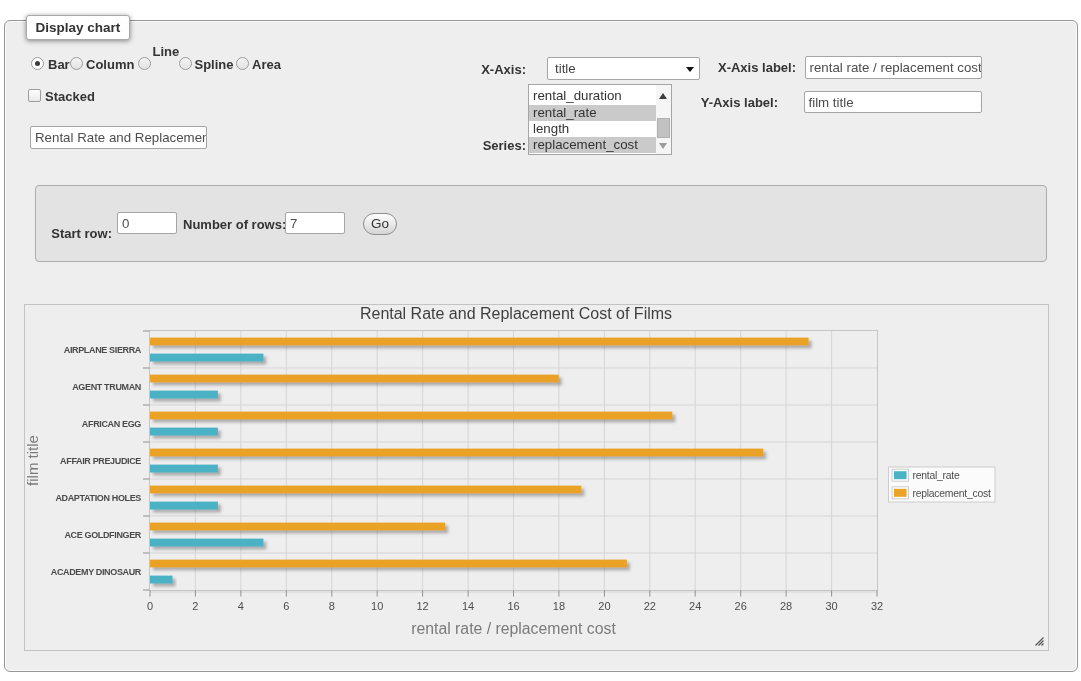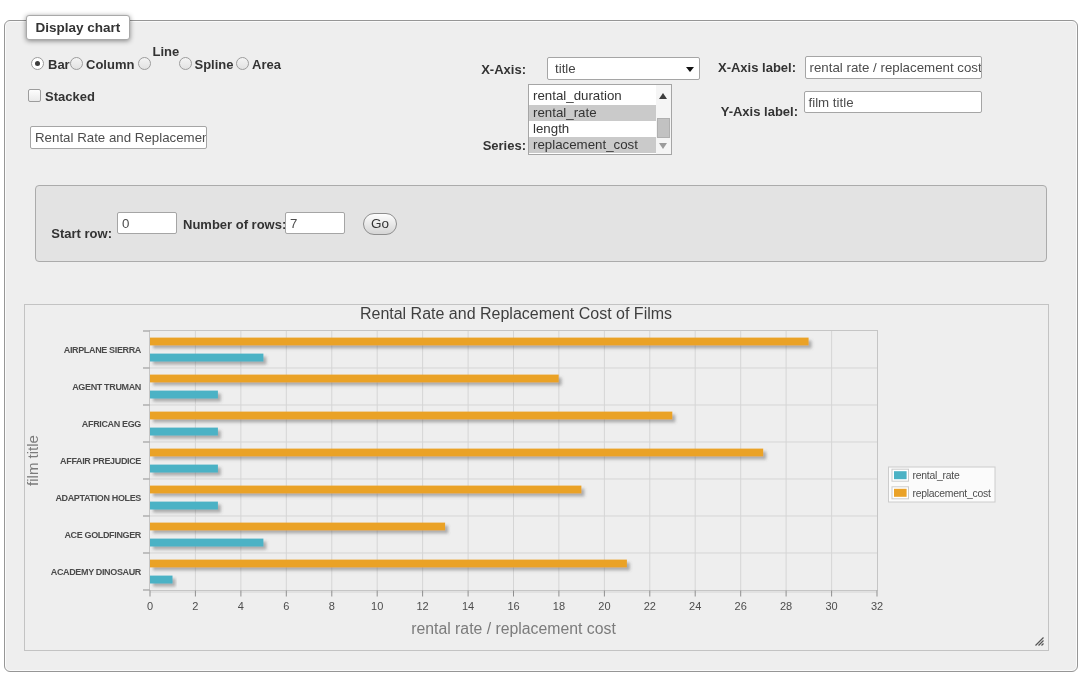--- a/index.html
+++ b/index.html
@@ -57,21 +57,21 @@
   <div class="opt sel" style="top:51.9px;">replacement_cost</div>
   <div id="sbar">
       <span class="up"></span>
       <span class="thumb"></span>
       <span class="dn"></span>
     </div>
 </div>
 
 <div class="abs lbl" style="left:690px; top:60px; width:106px; text-align:right;">X-Axis label:</div>
 <div class="abs tinput" style="left:804.5px; top:55.5px; width:177px; height:23px; line-height:22px;">rental rate / replacement cost</div>
-<div class="abs lbl" style="left:692px; top:95px; width:106px; text-align:right;margin-top:9px;">Y-Axis label:</div>
+<div class="abs lbl" style="left:672px; top:95px; width:106px; text-align:right;">Y-Axis label:</div>
 <div class="abs tinput" style="left:803.5px; top:90.5px; width:178px; height:22.5px; line-height:21px;">film title</div>
 
 <div id="toolbar" class="abs"></div>
 <div class="abs lbl" style="left:40px; top:226px; width:72px; text-align:right;">Start row:</div>
 <div class="abs tinput" style="left:117px; top:212px; width:60px; height:22px; line-height:21px;">0</div>
 <div class="abs lbl" style="left:183px; top:216.5px;">Number of rows:</div>
 <div class="abs tinput" style="left:285px; top:212px; width:60px; height:22px; line-height:21px;">7</div>
 <div id="gobtn" class="abs">Go</div>
 
 <div id="chartbox" class="abs"></div>

